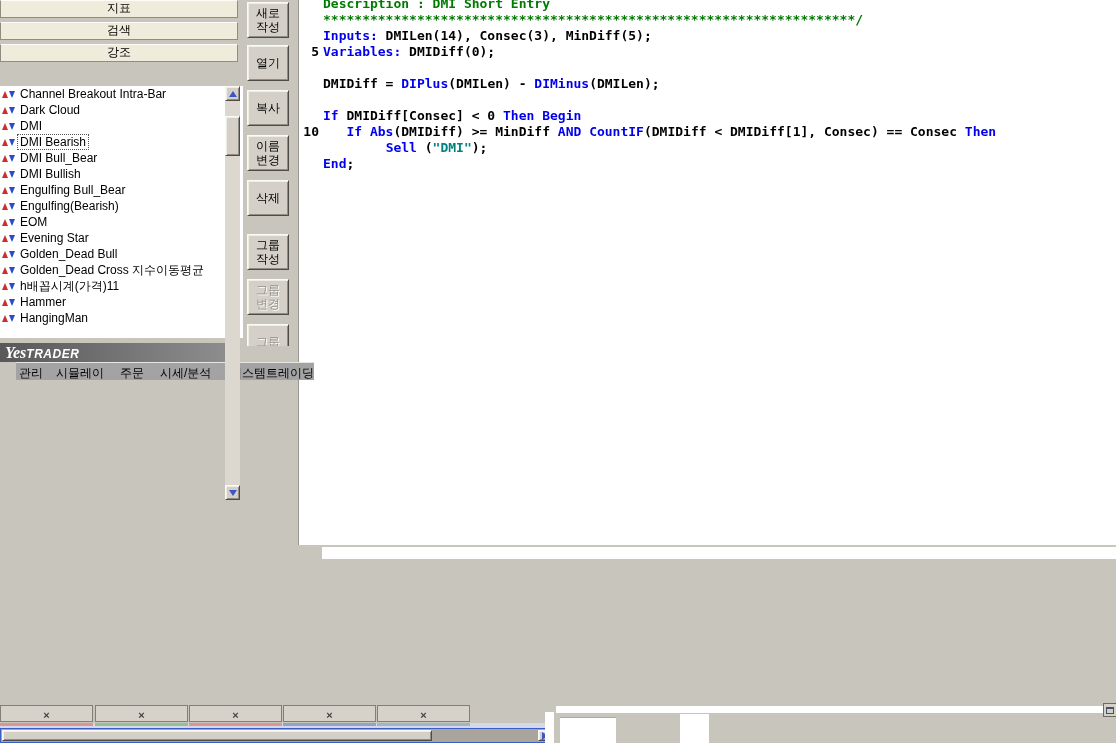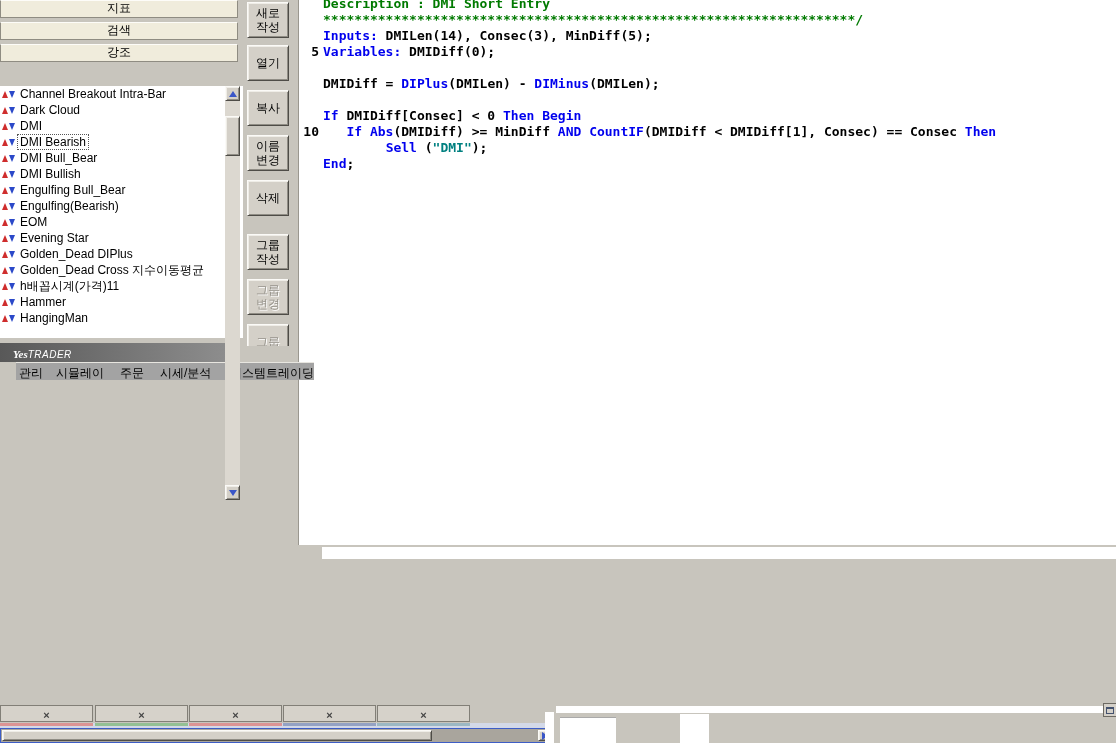--- a/index.html
+++ b/index.html
@@ -50,22 +50,22 @@
                font:bold 13px "DejaVu Sans Mono", monospace; white-space:pre; }
   .tk-keyword { color:var(--c-keyword,#0000ee); }
   .tk-comment { color:var(--c-comment,#007a00); }
   .tk-string  { color:var(--c-string,#008080); }
   .tk-plain   { color:var(--c-plain,#000); }
   #editor-bottom-strip { left:322px; top:547px; width:794px; height:12px; background:#fff; }
 
   
   #logo-band { left:0; top:343px; width:238px; height:19px; z-index:1;
                background:linear-gradient(90deg,#585858,#909090); color:#fff; line-height:19px; padding-left:5px; overflow:hidden; }
-  .logo-yes { font-family:"Liberation Serif", serif; font-style:italic; font-weight:bold; font-size:11px;margin-left:8px; }
-  .logo-trader { font-style:italic; font-weight:normal; font-size:10px; letter-spacing:.5px; }
+  .logo-yes { font-family:"Liberation Serif", serif; font-style:italic; font-weight:bold; font-size:16px; }
+  .logo-trader { font-style:italic; font-weight:bold; font-size:12px; letter-spacing:.5px; }
   #menu-bar { left:16px; top:362px; width:298px; height:18px; background:#a3a3a3; z-index:1; border-top:1px solid #e8e6e0; }
   .menu-item { position:absolute; top:2px; font-size:12px; color:#000; white-space:nowrap; cursor:default; }
 
   
   #tab-bar { left:0; top:705px; width:556px; height:18px; }
   .tab { position:absolute; top:0; width:93px; height:17px; background:#d6d2ca; border:1px solid #827f77;
          display:flex; align-items:center; justify-content:space-between; padding:0 4px; font-size:12px; cursor:default;flex-direction:column; }
   .tab-label { overflow:hidden; white-space:nowrap; }
   .tab-close { font-weight:bold; font-size:11px; color:#444; width:10px; text-align:center; }
   #tab-strip { left:0; top:723px; width:553px; height:5px; background:#d3d9e8; }
@@ -165,21 +165,21 @@
           <span class="ud-up"></span>
           <span class="ud-dn"></span>
         </span>
         <span class="list-label">Evening Star</span>
       </div>
       <div class="list-item">
         <span class="ud-icon">
           <span class="ud-up"></span>
           <span class="ud-dn"></span>
         </span>
-        <span class="list-label">Golden_Dead DIPlus</span>
+        <span class="list-label">Golden_Dead Bull</span>
       </div>
       <div class="list-item">
         <span class="ud-icon">
           <span class="ud-up"></span>
           <span class="ud-dn"></span>
         </span>
         <span class="list-label">Golden_Dead Cross 지수이동평균</span>
       </div>
       <div class="list-item">
         <span class="ud-icon">

